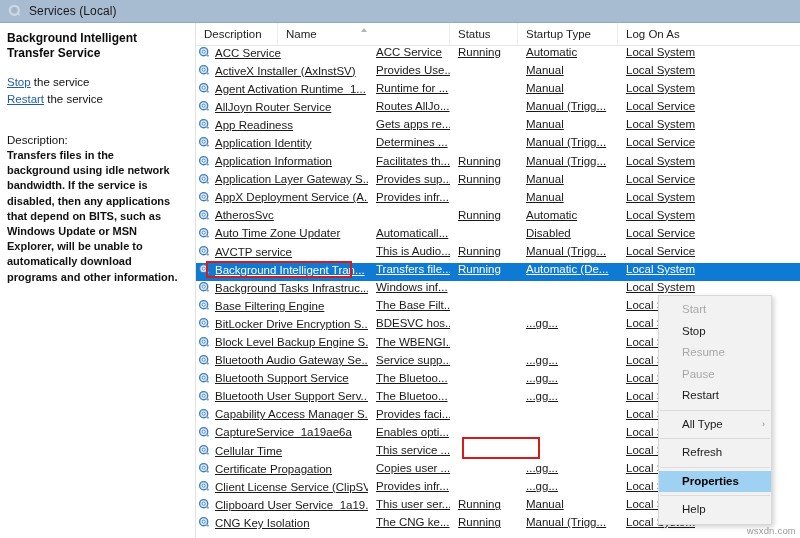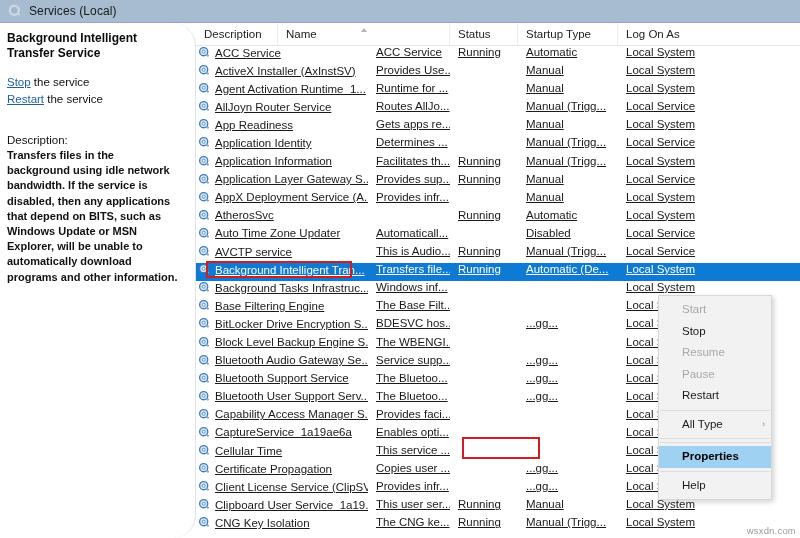--- a/index.html
+++ b/index.html
@@ -22,21 +22,20 @@
   .tb-icon svg{display:block;}
 
   
   .split{display:flex;flex:1;min-height:0;}
 
   
   .leftpane{
     width:196px;min-width:196px;background:#ffffff;
     padding:8px 17px 0 7px;box-sizing:border-box;position:relative;
     border-right:1px solid #e2e2e2;
-    border-radius:23px;
   }
   .svc-title{font-size:12px;font-weight:bold;line-height:14.5px;color:#0b0b0b;margin:0 0 14px 0;}
   .action-line{font-size:11.5px;line-height:16px;color:#111;margin-bottom:1px;}
   .action-link{color:#1f5fa8;text-decoration:underline;cursor:pointer;}
   .desc-head{font-size:11.5px;line-height:15px;margin-top:26px;color:#111;}
   .desc-body{font-size:11px;line-height:15.2px;color:#111;font-weight:bold;}
 
   
   .rightpane{flex:1;min-width:0;background:#fff;position:relative;overflow:hidden;}
   .hdrrow{
@@ -570,20 +569,21 @@
 
       <div class="ctxmenu" id="ctx-menu">
           <div class="mi disabled"><span>Start</span></div>
           <div class="mi"><span>Stop</span></div>
           <div class="mi disabled"><span>Resume</span></div>
           <div class="mi disabled"><span>Pause</span></div>
           <div class="mi"><span>Restart</span></div>
           <div class="msep"></div>
           <div class="mi"><span>All Type</span><span class="sub">›</span></div>
           <div class="msep"></div>
+          <div class="mi"><span>Refresh</span></div>
           <div class="msep"></div>
           <div class="mi hl"><span>Properties</span></div>
           <div class="msep"></div>
           <div class="mi"><span>Help</span></div>
         </div>
 
       <div class="watermark">wsxdn.com</div>
     </div>
   </div>
 

